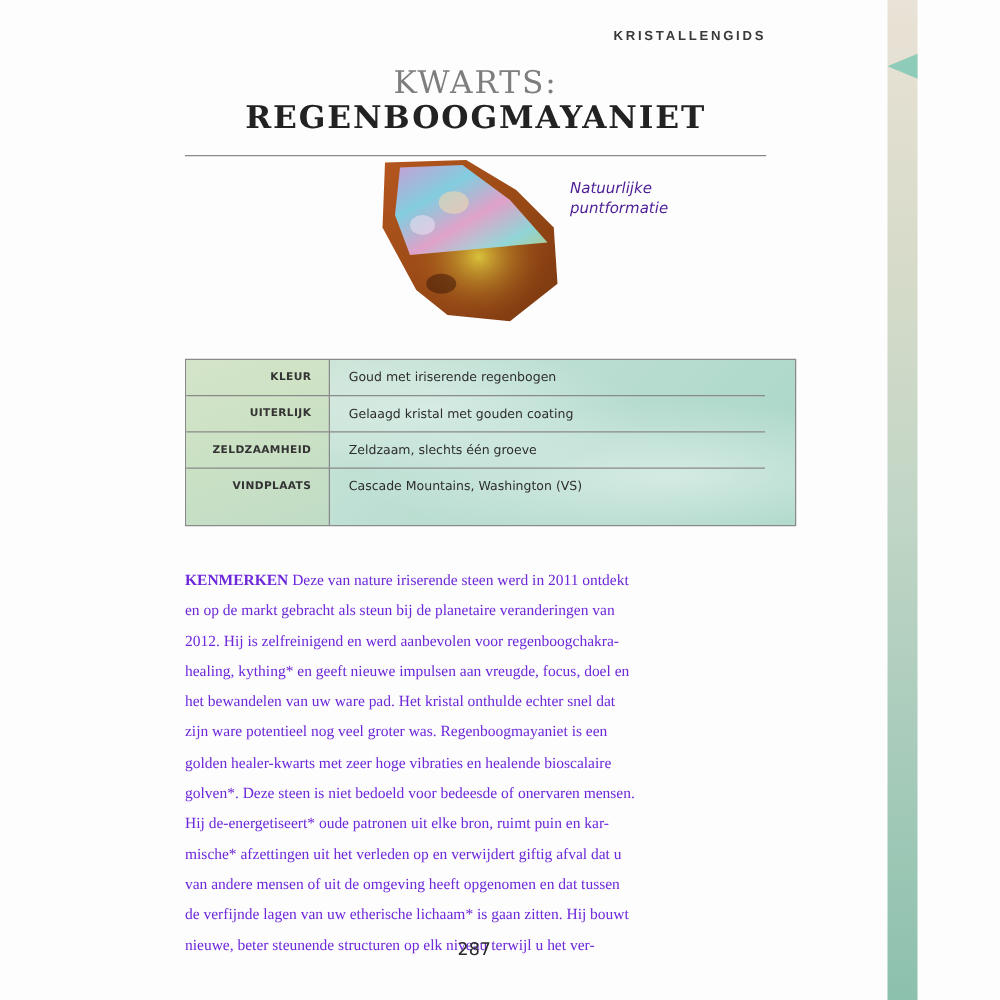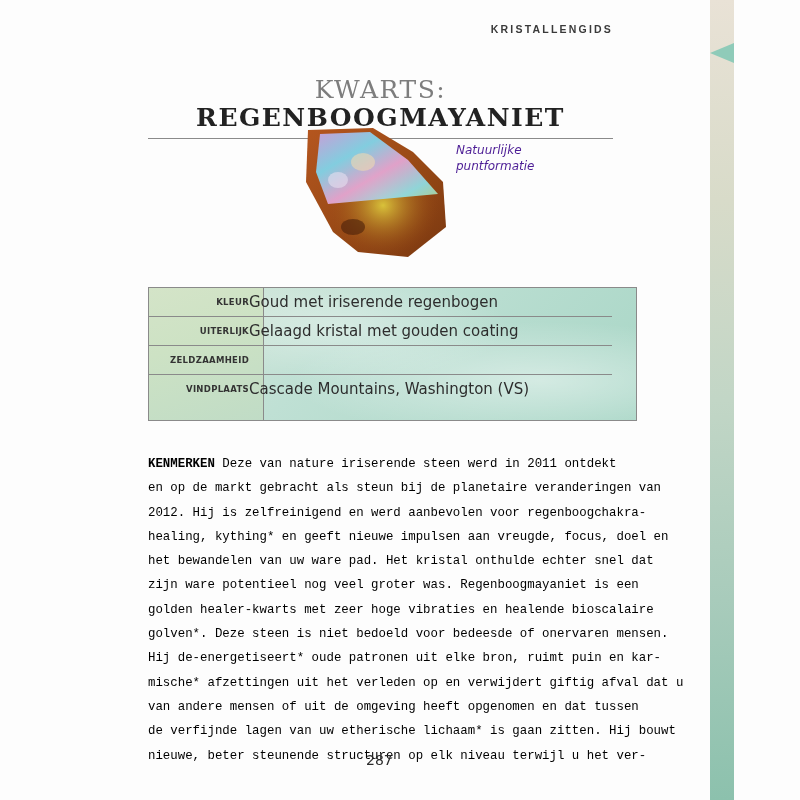--- a/index.html
+++ b/index.html
@@ -17,22 +17,22 @@
     .side-strip {
       position:absolute; left:710px; top:0; width:24px; height:800px;
       background:linear-gradient(to bottom, #e9e2d6 0%, #d8dbc9 25%, #c2d6c6 50%, #a8cbbb 75%, #8cc1ad 100%);
     }
     .side-tab {
       position:absolute; left:710px; top:43px; width:0; height:0;
       border-top:10px solid transparent; border-bottom:10px solid transparent;
       border-right:24px solid #8fcbb9;
     }
     .title-wrap {
-      position:absolute; left:148px; top:76px; width:465px;
-      border-bottom:1.5px solid #8a8a8a; padding-bottom:6px; text-align:center;
+      position:absolute; left:148px; top:52px; width:465px;
+      border-bottom:1.5px solid #8a8a8a; padding-bottom:16px; text-align:center;
     }
     .title { font-family:"DejaVu Serif", serif; font-size:25px; letter-spacing:1.5px; line-height:28px; }
     .title .prefix { color:#7d7d7d; }
     .title .main { color:#222; font-weight:bold; }
     .crystal {
       position:absolute; left:298px; top:122px; width:150px; height:140px;
     }
     .caption {
       position:absolute; left:456px; top:142px;
       font-family:"DejaVu Sans", sans-serif; font-style:italic;
@@ -54,26 +54,26 @@
     .prop-row {
       position:absolute; left:0; width:463px; height:28px;
       border-bottom:1px solid #8a8a8a; display:flex; align-items:center;
     }
     .prop-label {
       width:100px; text-align:right;
       font-family:"DejaVu Sans", sans-serif; font-weight:bold;
       font-size:8.5px; letter-spacing:0.3px; color:#333;
     }
     .prop-value {
-      font-size:15px; color:#2d2d2d;text-align:center;
+      margin-left:30px; font-size:10px; color:#2d2d2d;text-align:center;
     }
     .body-text {
       position:absolute; left:148px; top:452px; width:470px;
-      font-family:Liberation Mono, monospace; font-size:12.4px; line-height:24.3px;
-      color:#000000;
+      font-family:Liberation Serif, serif; font-size:12.4px; line-height:24.3px;
+      color:#6d28d9;
     }
     .body-text .line { display:block; white-space:nowrap; }
     .body-text .lead { font-weight:bold; }
     .page-number {
       position:absolute; left:366px; top:752px;
       font-family:"DejaVu Sans", sans-serif; font-size:14px; color:#2b2b2b;
     }
   </style>
 </head>
 <body>
@@ -127,20 +127,21 @@
   <div class="prop-row" style="top:0;">
     <span class="prop-label">KLEUR</span>
     <span class="prop-value">Goud met iriserende regenbogen</span>
   </div>
   <div class="prop-row" style="top:29px;">
     <span class="prop-label">UITERLIJK</span>
     <span class="prop-value">Gelaagd kristal met gouden coating</span>
   </div>
   <div class="prop-row" style="top:58px;">
     <span class="prop-label">ZELDZAAMHEID</span>
+    <span class="prop-value">Zeldzaam, slechts één groeve</span>
   </div>
   <div class="prop-row" style="top:87px; border-bottom:none;">
     <span class="prop-label">VINDPLAATS</span>
     <span class="prop-value">Cascade Mountains, Washington (VS)</span>
   </div>
 </div>
 
 <div class="body-text">
   <span class="line"><span class="lead">KENMERKEN</span><span> Deze van nature iriserende steen werd in 2011 ontdekt</span></span>
   <span class="line">en op de markt gebracht als steun bij de planetaire veranderingen van</span>

